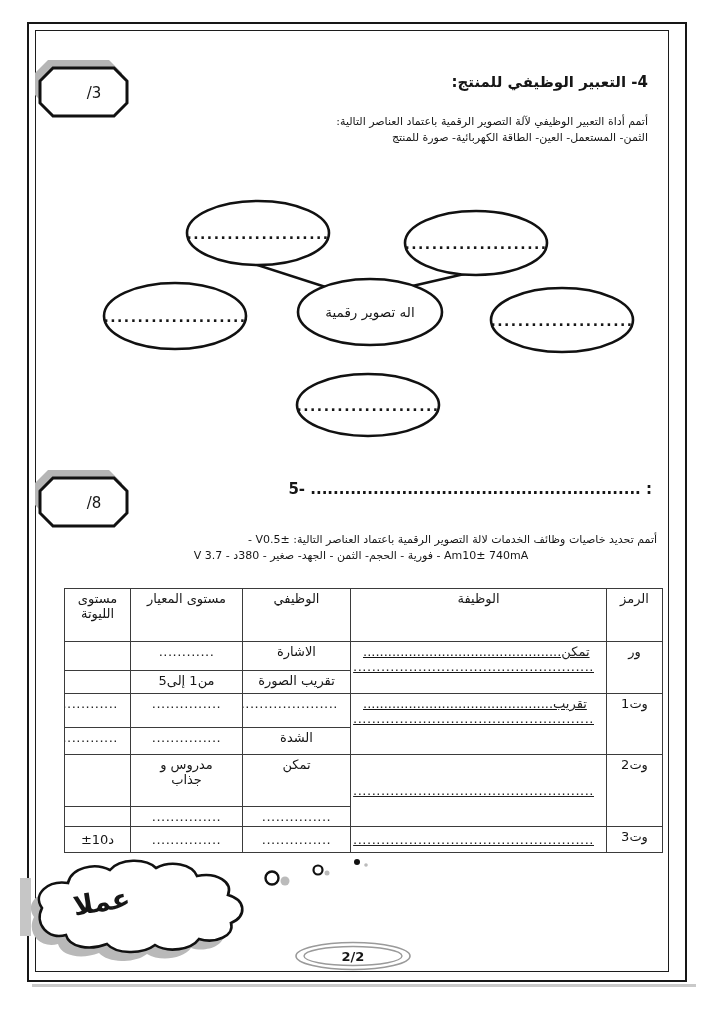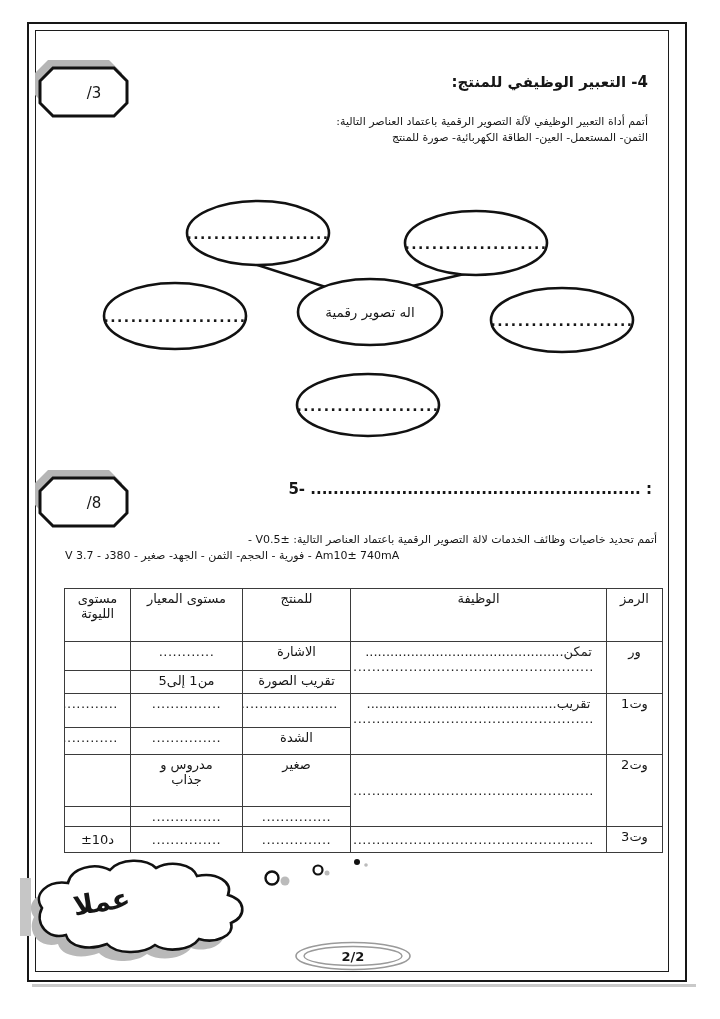--- a/index.html
+++ b/index.html
@@ -16,32 +16,32 @@
 
   .rtl{direction:rtl;unicode-bidi:plaintext;}
   .title{font-weight:bold;font-size:15px;white-space:nowrap;}
   .bodytext{font-size:11px;line-height:1.45;}
 
   .sec4-title{right:72px;top:73px;}
   .sec4-intro{right:72px;top:114px;width:575px;text-align:right;}
   .sec5-title{right:68px;top:480px;}
   .sec5-intro{left:65px;top:532px;width:592px;}
   .sec5-intro .l1{text-align:right;white-space:nowrap;}
-  .sec5-intro .l2{text-align:left;white-space:nowrap;}
+  .sec5-intro .l2{text-align:center;white-space:nowrap;}
 
   
   table.spec{
     border-collapse:collapse;table-layout:fixed;direction:rtl;
     font-size:13px;
   }
   table.spec td,table.spec th{
     border:1.5px solid #3b3b3b;padding:2px 12px;vertical-align:top;
     font-weight:normal;overflow:hidden;text-align:center;
   }
-  table.spec .fn{text-align:center;}
+  table.spec .fn{text-align:left;text-decoration:underline;}
   table.spec .mid{vertical-align:middle;}
   table.spec .dots{letter-spacing:.5px;color:#222;}
   tr.h53{height:53px;} tr.h29{height:29px;} tr.h23{height:23px;}
   tr.h34{height:34px;} tr.h27{height:27px;} tr.h52{height:52px;}
   tr.h20{height:20px;} tr.h26{height:26px;}
   .ltrcell{direction:ltr;unicode-bidi:bidi-override;}
 
   svg text{font-family:"DejaVu Sans","Liberation Sans",sans-serif;}
   .ell-dots{font-weight:bold;letter-spacing:1.5px;font-size:14px;}
   .cloud-word{font-weight:bold;font-size:27px;}
@@ -108,21 +108,21 @@
       <col style="width:56px">
         <col style="width:256px">
         <col style="width:108px">
       <col style="width:112px">
         <col style="width:66px">
     </colgroup>
     <tbody>
         <tr class="h53">
       <th>الرمز</th>
       <th>الوظيفة</th>
-      <th>للمنتج</th>
+      <th>الوظيفي</th>
       <th>مستوى المعيار</th>
       <th>مستوى الليوتة</th>
     </tr>
 
     <tr class="h29">
       <td rowspan="2">ور</td>
       <td rowspan="2" class="fn">
         <div class="dots">تمكن................................................</div>
         <div class="dots">....................................................</div>
       </td>
@@ -148,21 +148,21 @@
     </tr>
     <tr class="h27">
       <td>الشدة</td>
       <td class="dots">...............</td>
       <td class="dots">............</td>
     </tr>
 
     <tr class="h52">
       <td rowspan="2">وت2</td>
       <td rowspan="2" class="fn mid dots">....................................................</td>
-      <td>صغير</td>
+      <td>تمكن</td>
       <td>
         <div>مدروس و</div>
         <div>جذاب</div>
       </td>
       <td></td>
     </tr>
     <tr class="h20">
       <td class="dots">...............</td>
       <td class="dots">...............</td>
       <td></td>

